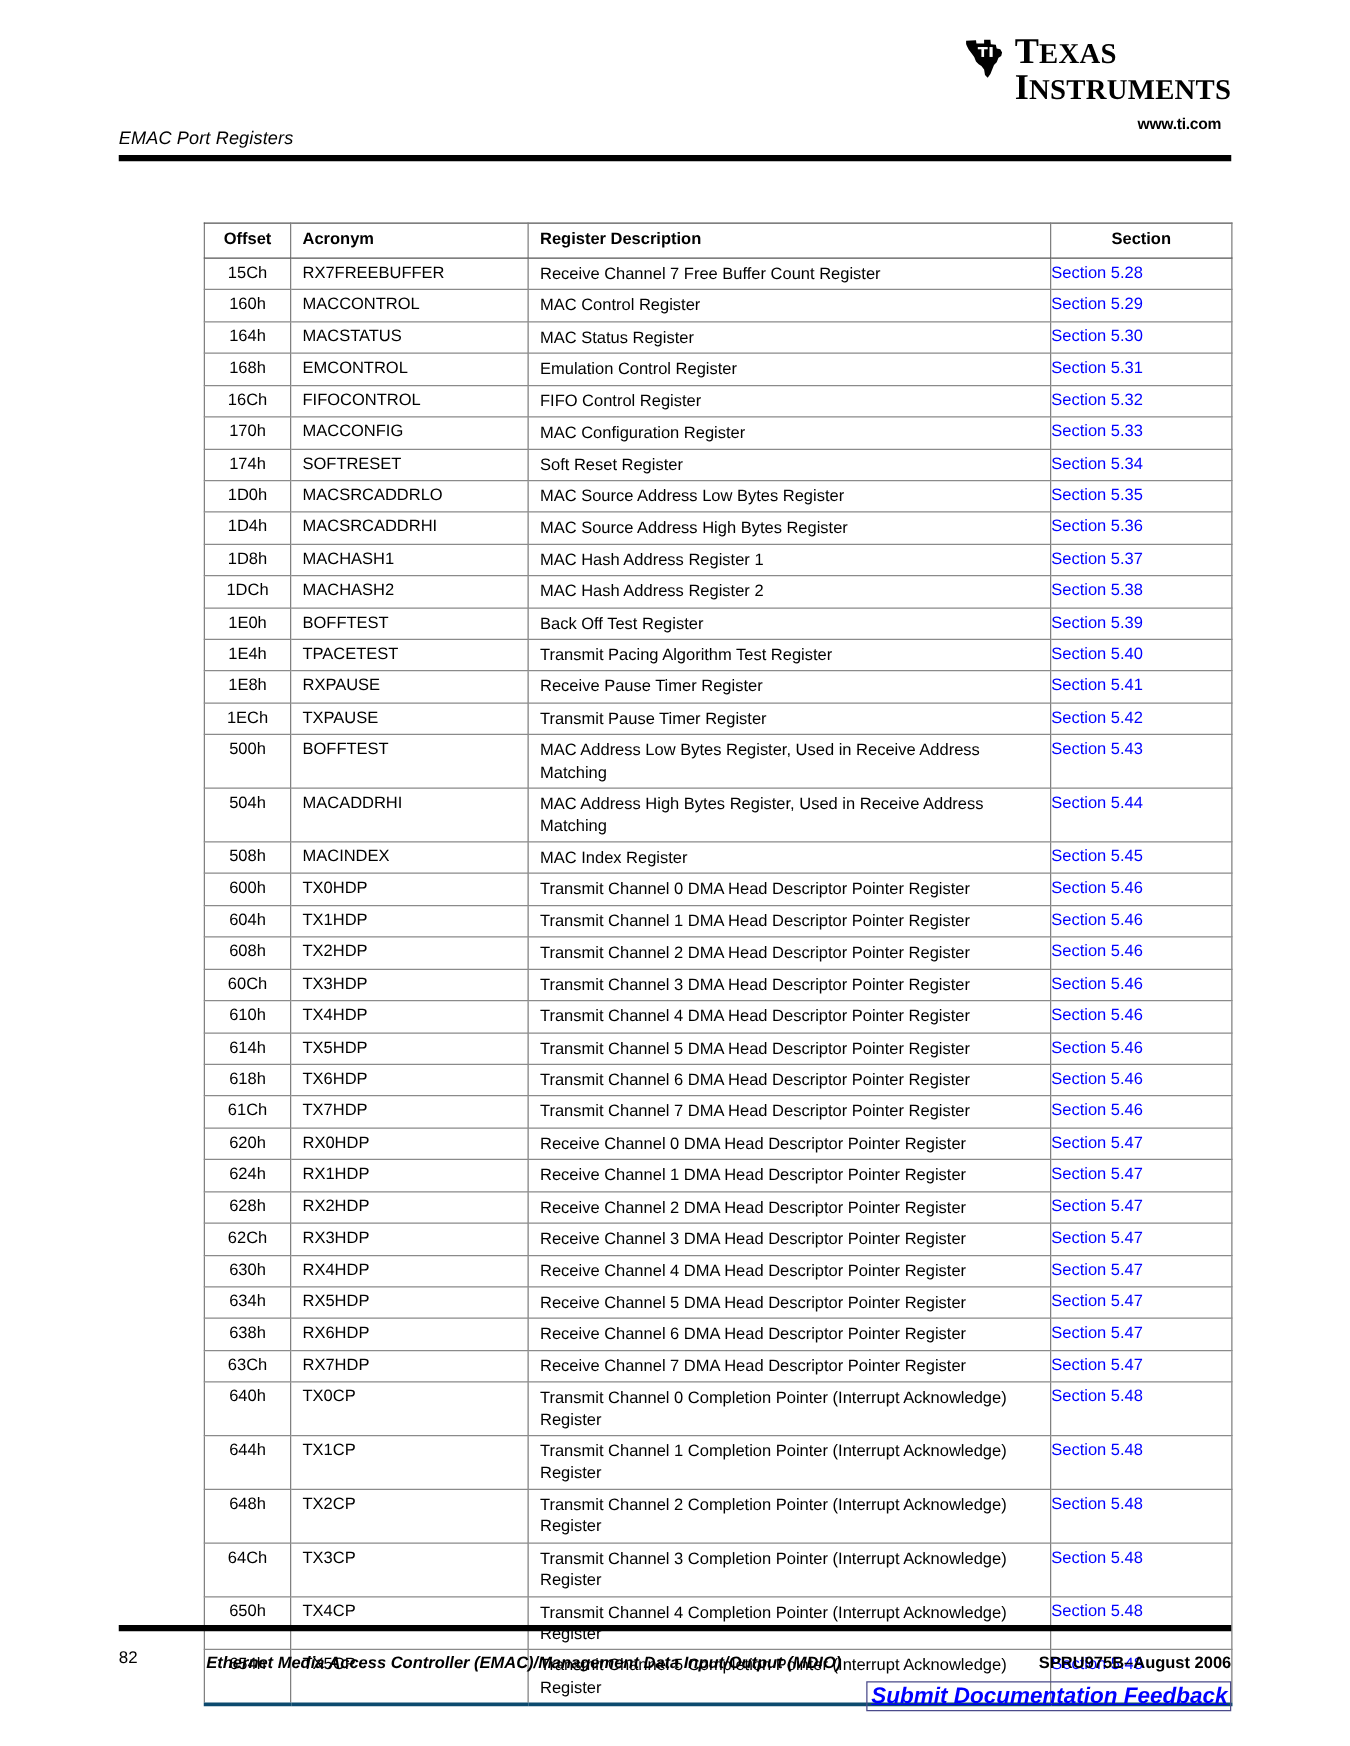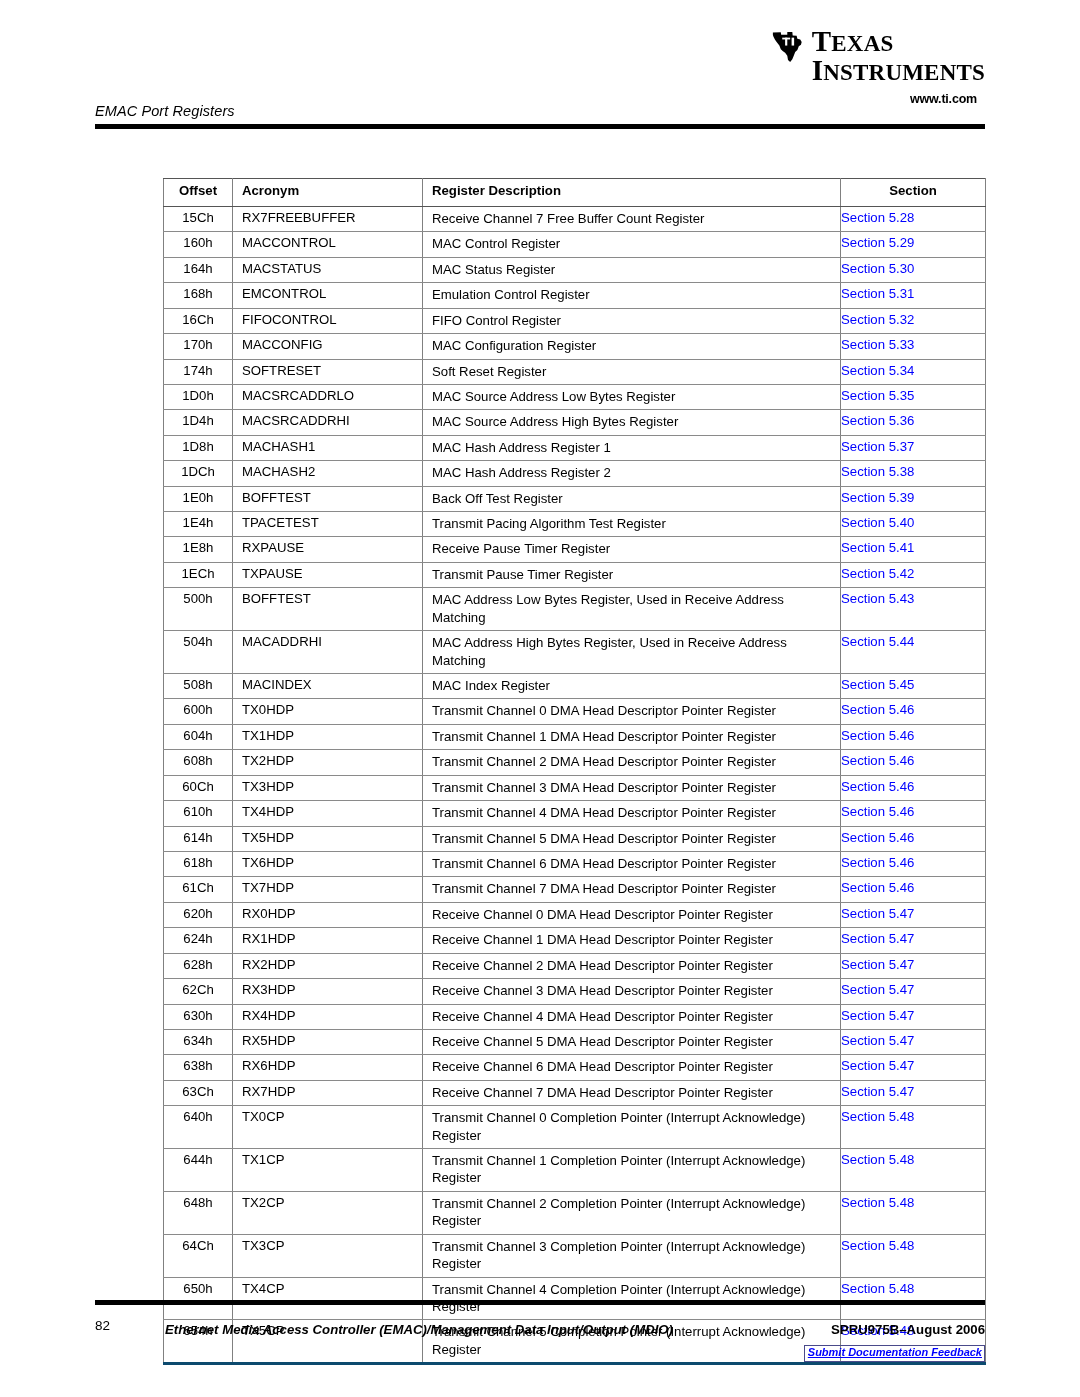--- a/index.html
+++ b/index.html
@@ -205,21 +205,21 @@
     right: 95px;
     top: 1322px;
     font-size: 13.2px;
     font-weight: bold;
     white-space: nowrap;
   }
   .footer-feedback {
     position: absolute;
     right: 95px;
     top: 1345px;
-    font-size: 11px;
+    font-size: 18px;
     font-style: italic;
     font-weight: bold;
     color: #0000ff;
     text-decoration: underline;
     border: 1px solid #4a4a8a;
     padding: 1px 2px 2px 3px;
     line-height: 1.05;
     white-space: nowrap;
   }
 </style>

